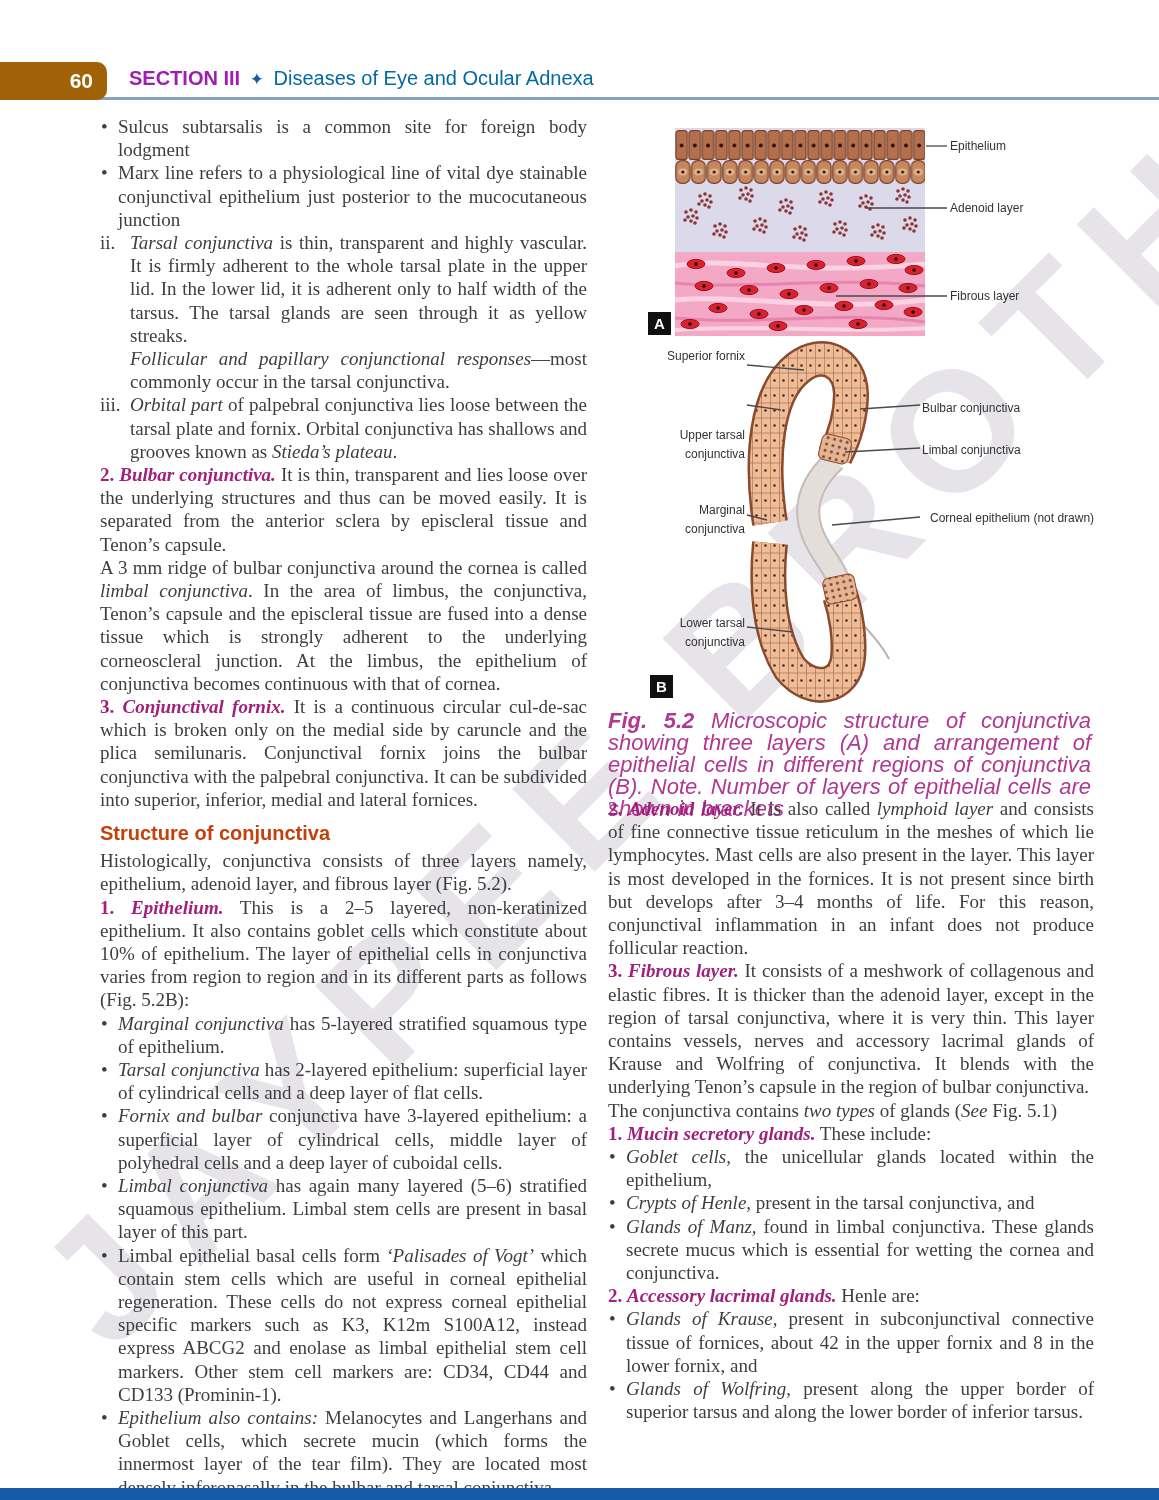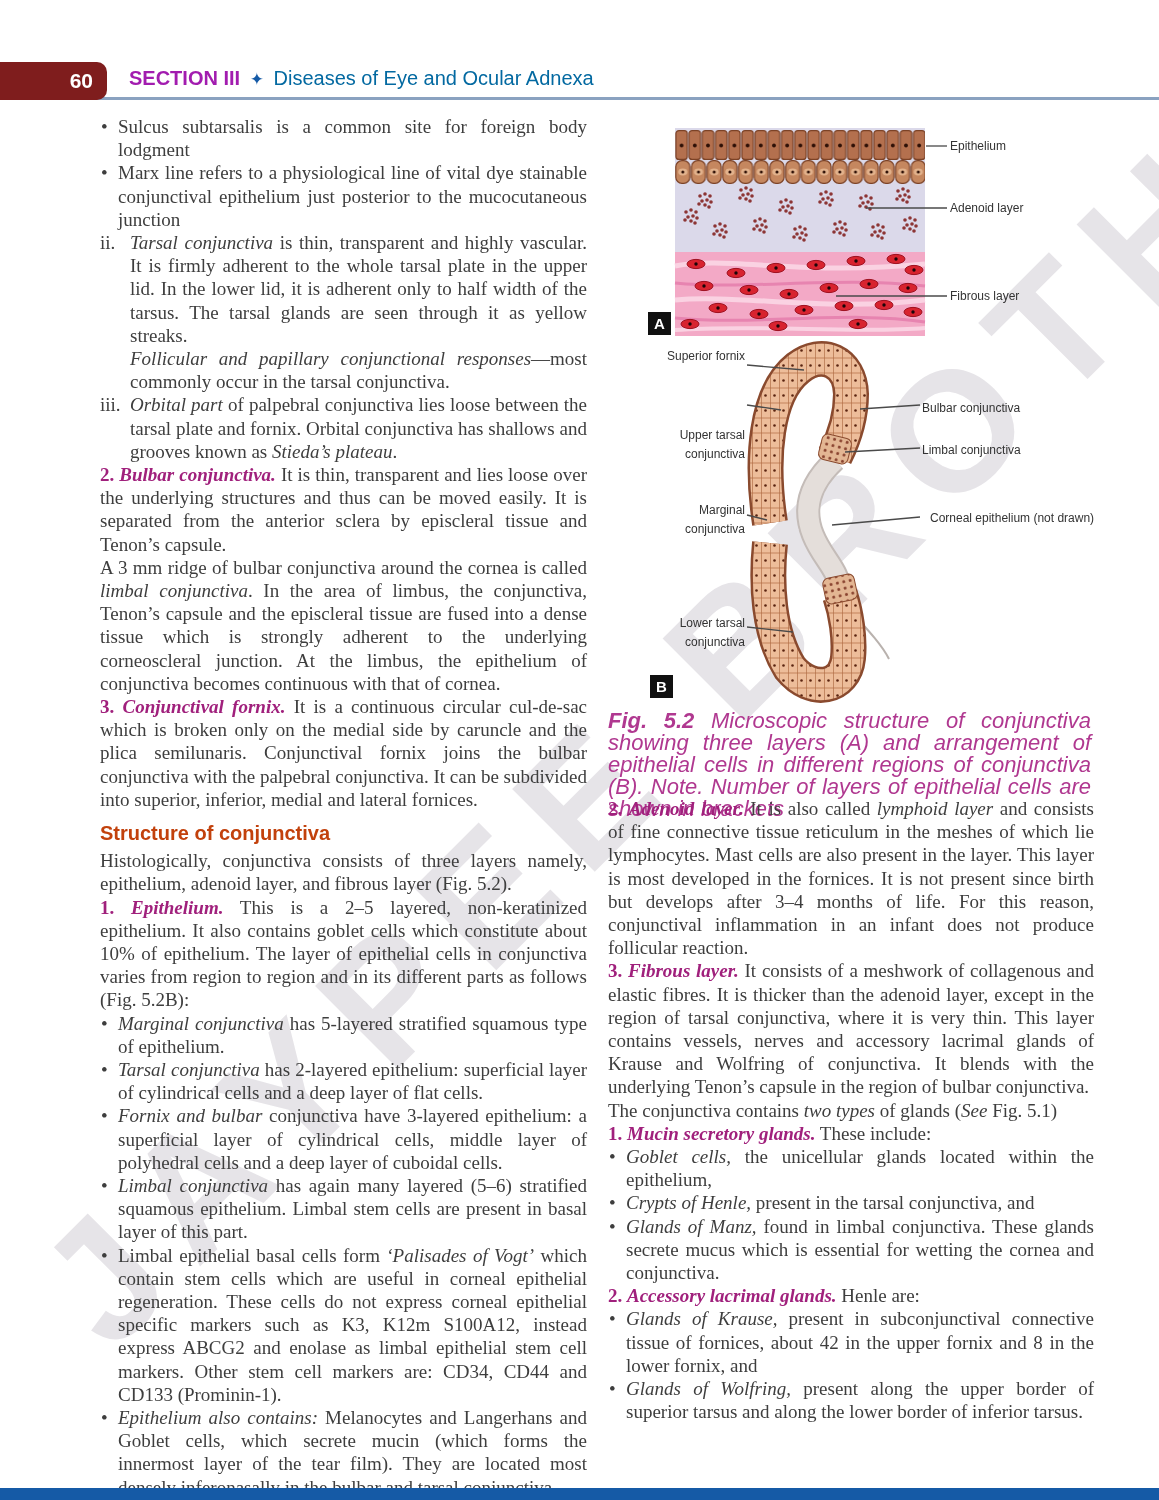--- a/index.html
+++ b/index.html
@@ -1,21 +1,21 @@
 <!DOCTYPE html>
 <html><head>
 <meta charset="utf-8">
 <style>
   html,body{margin:0;padding:0;}
   body{width:1159px;height:1500px;position:relative;background:#ffffff;overflow:hidden;
        font-family:"Liberation Serif", serif;}
 
   
   .header-rule{position:absolute;left:0;top:97px;width:1159px;height:3px;background:#8aa2c0;z-index:2;}
-  .pageno-bar{position:absolute;left:0;top:62px;width:107px;height:38px;background:#7f1d1d;
+  .pageno-bar{position:absolute;left:0;top:62px;width:107px;height:38px;background:#a16207;
       border-radius:0 10px 10px 0;color:#fff;display:flex;align-items:center;justify-content:flex-end;
       padding-right:14px;box-sizing:border-box;font-family:"Liberation Sans",sans-serif;
       font-weight:bold;font-size:21px;z-index:3;}
   .header-text{position:absolute;left:129px;top:67px;font-family:"Liberation Sans",sans-serif;
       font-size:20px;z-index:3;white-space:nowrap;}
   .section-label{color:#a21caf;font-weight:bold;}
   .star{color:#155aa6;font-size:17px;padding:0 4px;}
   .book-title{color:#0369a1;}
 
   

